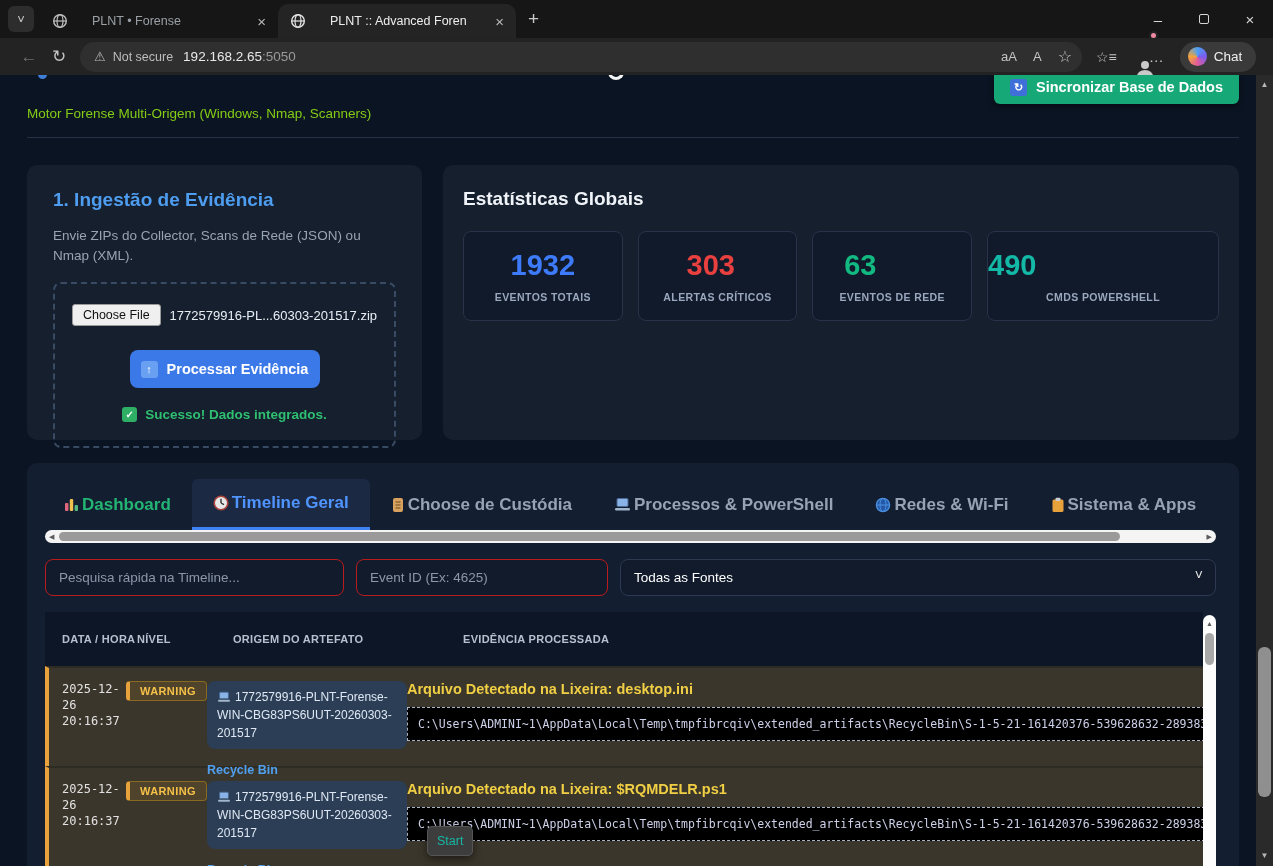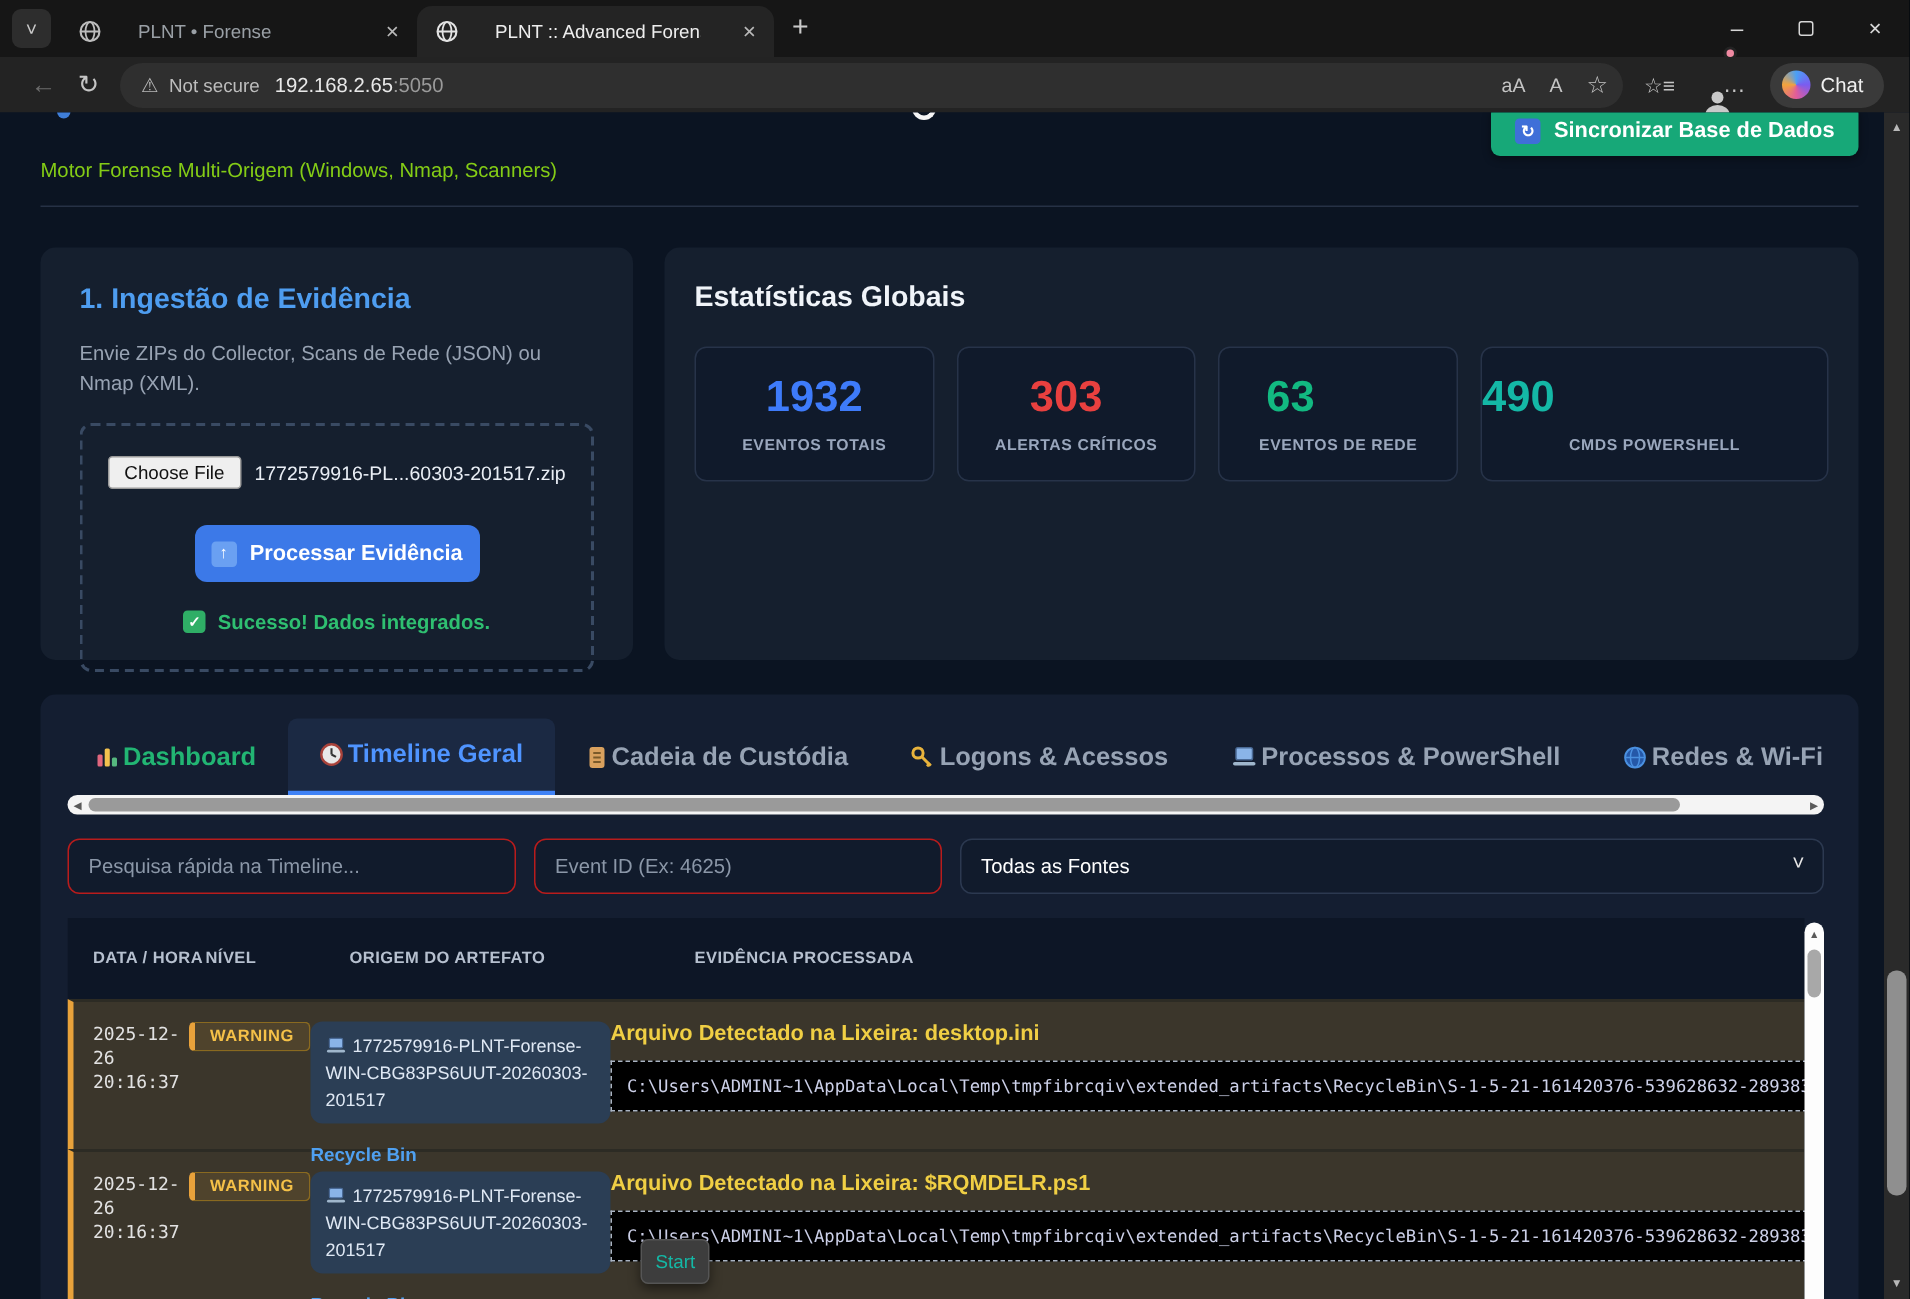--- a/index.html
+++ b/index.html
@@ -101,21 +101,21 @@
 
   .hscroll { margin:0 23px 0 18px; height:13px; background:#f4f4f4; border-radius:7px; position:relative;
              display:flex; align-items:center; justify-content:space-between; padding:0 4px; }
   .hscroll .arr { font-size:7px; color:#5a5a5a; z-index:2; }
   .h-thumb { position:absolute; left:14px; right:96px; top:2px; height:9px; background:#9a9a9a; border-radius:5px; }
 
   .filters { margin:16px 23px 0 18px; display:flex; gap:12px; }
   .f-input { height:37px; background:#111b2c; border:1px solid #b91c1c; border-radius:8px;
              color:#e8edf4; padding:0 13px; font-size:13.5px; font-family:"Liberation Sans",sans-serif; }
   .f-input::placeholder { color:#8b97a8; }
-  .fi-1 { width:299px; } .fi-2 { width:272px; }
+  .fi-1 { width:299px; } .fi-2 { width:252px; }
   .sel-wrap { flex:1; position:relative; }
   .sel-wrap select { width:100%; height:37px; background:#111b2c; border:1px solid #2c3950; border-radius:8px;
              color:#fff; padding:0 13px; font-size:13.5px; appearance:none; -webkit-appearance:none;
              font-family:"Liberation Sans",sans-serif; }
   .sel-chev { position:absolute; right:13px; top:8px; color:#e8e8e8; font-size:14px; pointer-events:none; }
 
   
   .table-region { margin:16px 23px 0 18px; position:relative; height:254px; overflow:hidden; padding-right:13px; }
   .t-head { display:flex; background:#0d1626; color:#b6c0cf; font-size:11px; font-weight:bold;
             letter-spacing:.3px; min-height:54px; align-items:center; border-left:4px solid transparent; }
@@ -286,29 +286,21 @@
           </svg>
           <span>Timeline Geral</span>
         </div>
         <div class="ptab">
           <svg width="14" height="16" viewBox="0 0 14 16">
             <rect x="2" y="1" width="10" height="14" rx="2" fill="#d9a15e"></rect>
             <line x1="4.5" y1="5" x2="9.5" y2="5" stroke="#7a5a2a" stroke-width="1.2"></line>
             <line x1="4.5" y1="8" x2="9.5" y2="8" stroke="#7a5a2a" stroke-width="1.2"></line>
             <line x1="4.5" y1="11" x2="9.5" y2="11" stroke="#7a5a2a" stroke-width="1.2"></line>
           </svg>
-          <span>Cadeia de Custódia</span>
-        </div>
-        <div class="ptab">
-          <svg width="16" height="16" viewBox="0 0 16 16">
-            <circle cx="5" cy="5" r="3.4" fill="none" stroke="#e8b33c" stroke-width="2"></circle>
-            <line x1="7.5" y1="7.5" x2="13.5" y2="13.5" stroke="#e8b33c" stroke-width="2"></line>
-            <line x1="11" y1="13.8" x2="13" y2="11.8" stroke="#e8b33c" stroke-width="2"></line>
-          </svg>
-          <span>Logons &amp; Acessos</span>
+          <span>Choose de Custódia</span>
         </div>
         <div class="ptab">
           <svg width="17" height="15" viewBox="0 0 17 15">
             <rect x="3" y="1.5" width="11" height="8" rx="1.2" fill="#8ab4e8" stroke="#4a6a96"></rect>
             <rect x="1" y="11" width="15" height="2.4" rx="1.2" fill="#9fb6cc"></rect>
           </svg>
           <span>Processos &amp; PowerShell</span>
         </div>
         <div class="ptab">
           <svg width="16" height="16" viewBox="0 0 16 16">

